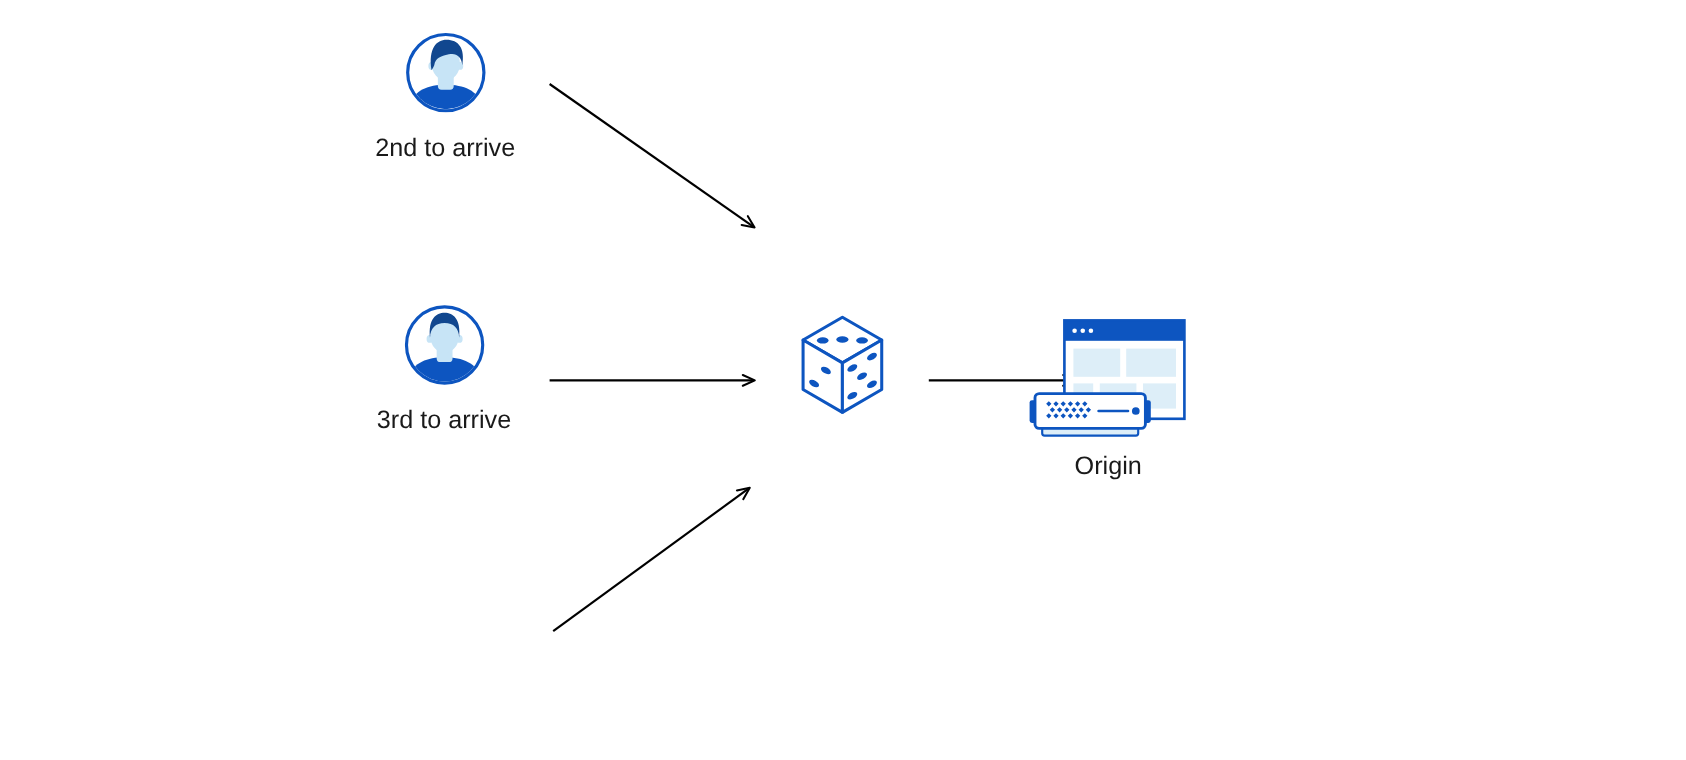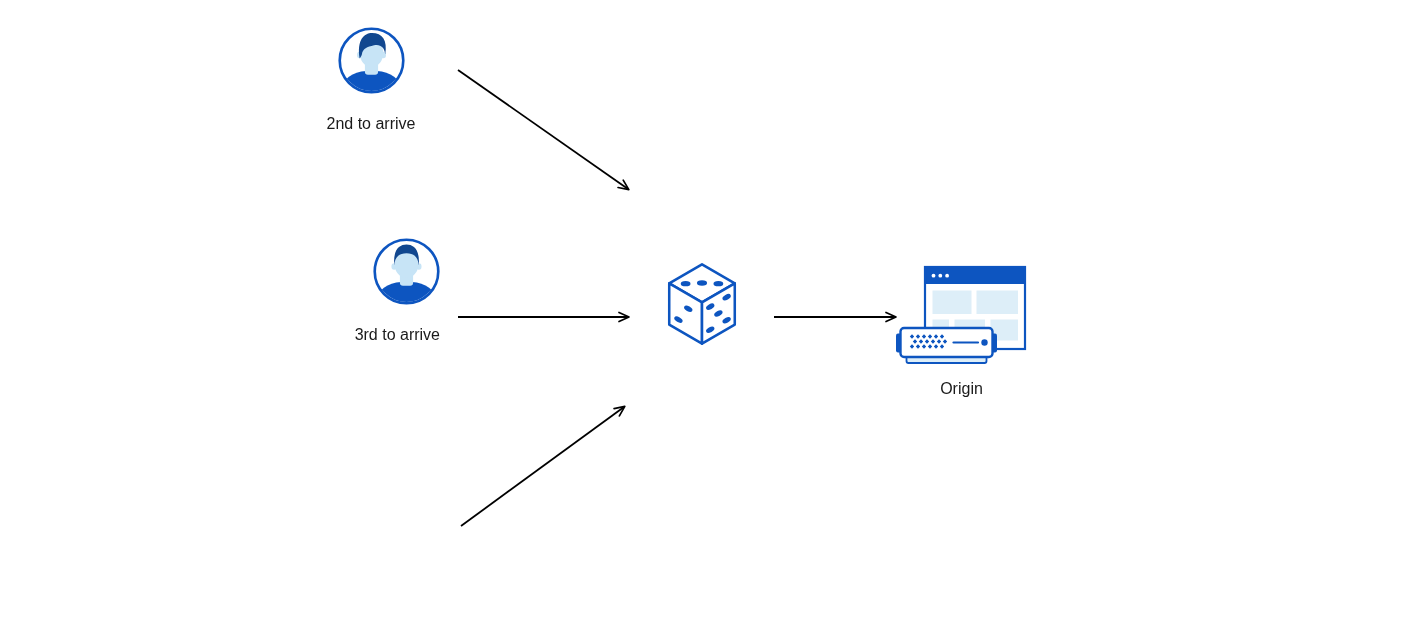--- a/index.html
+++ b/index.html
@@ -20,21 +20,21 @@
     font-family:"Liberation Sans", sans-serif;
   }
   .arrows-layer{
     position:absolute;left:0;top:0;width:1405px;height:633px;
     pointer-events:none;
   }
   .arrow-line{stroke:var(--arrow);stroke-width:1.8;fill:none;}
   .node{position:absolute;display:flex;flex-direction:column;align-items:center;}
   .node-label{
     margin-top:19px;
-    font-size:16px;line-height:22px;
+    font-size:21px;line-height:22px;
     color:var(--label);
     white-space:nowrap;
     text-align:center;
   }
   .origin-label{margin-top:13px;}
   
   .fill-primary{fill:var(--primary);}
   .stroke-primary{stroke:var(--primary);}
   .fill-hair{fill:var(--hair);}
   .fill-face{fill:var(--face);}
@@ -72,21 +72,21 @@
         <rect class="fill-face" x="26.5" y="32" width="13" height="15" rx="3"></rect>
         <ellipse class="fill-face" cx="21.3" cy="27.5" rx="2.6" ry="3.2"></ellipse>
         <ellipse class="fill-face" cx="44.7" cy="27.5" rx="2.6" ry="3.2"></ellipse>
         <ellipse class="fill-face" cx="33" cy="25.5" rx="11.6" ry="14"></ellipse>
         <path class="fill-hair" d="M21.3,31 C18.5,13 25.5,6 33.5,6 C43.5,6 49,13 46.5,27 C46,20 41.5,16.5 35.5,18 C28.5,19.8 24.5,21 23.5,27 C23,28.5 22,30 21.3,31 Z"></path>
       </g>
     </svg>
     <div class="node-label">2nd to arrive</div>
   </div>
 
-  <div class="node" style="left:300px;top:238px;width:140px;align-items:flex-end;">
+  <div class="node" style="left:300px;top:254px;width:140px;">
     <svg width="67" height="67" viewBox="0 0 66 66" xmlns="http://www.w3.org/2000/svg">
       <defs>
           <clipPath id="clipB">
             <circle cx="33" cy="33" r="30"></circle>
           </clipPath>
         </defs>
       <circle cx="33" cy="33" r="31.3" class="fill-white stroke-primary" stroke-width="2.6"></circle>
       <g clip-path="url(#clipB)">
         <path class="fill-primary" d="M1,66 C4,49 16,43 33,43 C50,43 62,49 65,66 Z"></path>
         <rect class="fill-face" x="26.5" y="33" width="13" height="14" rx="3"></rect>
@@ -115,21 +115,21 @@
         <ellipse cx="12.7" cy="54.3" rx="4.3" ry="2.4" transform="rotate(30 12.7 54.3)"></ellipse>
         <ellipse cx="42.8" cy="42.1" rx="4.3" ry="2.4" transform="rotate(-30 42.8 42.1)"></ellipse>
         <ellipse cx="58.3" cy="33.1" rx="4.3" ry="2.4" transform="rotate(-30 58.3 33.1)"></ellipse>
         <ellipse cx="50.5" cy="48.5" rx="4.3" ry="2.4" transform="rotate(-30 50.5 48.5)"></ellipse>
         <ellipse cx="42.8" cy="63.9" rx="4.3" ry="2.4" transform="rotate(-30 42.8 63.9)"></ellipse>
         <ellipse cx="58.3" cy="54.9" rx="4.3" ry="2.4" transform="rotate(-30 58.3 54.9)"></ellipse>
       </g>
     </svg>
   </div>
 
-  <div class="node" style="left:895px;top:257px;width:133px;">
+  <div class="node" style="left:857px;top:257px;width:133px;">
     <svg width="133" height="108" viewBox="0 0 133 108" xmlns="http://www.w3.org/2000/svg">
       <g>
         <rect class="fill-white" x="30" y="10" width="100" height="82"></rect>
         <rect class="fill-pale" x="37.5" y="33.5" width="39" height="23.5"></rect>
         <rect class="fill-pale" x="81.5" y="33.5" width="41.5" height="23.5"></rect>
         <rect class="fill-pale" x="37.5" y="62.5" width="16.5" height="21"></rect>
         <rect class="fill-pale" x="59.5" y="62.5" width="30.5" height="21"></rect>
         <rect class="fill-pale" x="95.5" y="62.5" width="27.5" height="21"></rect>
         <rect class="fill-primary" x="30" y="10" width="100" height="17"></rect>
         <circle fill="#ffffff" cx="38.5" cy="18.7" r="1.9"></circle>

